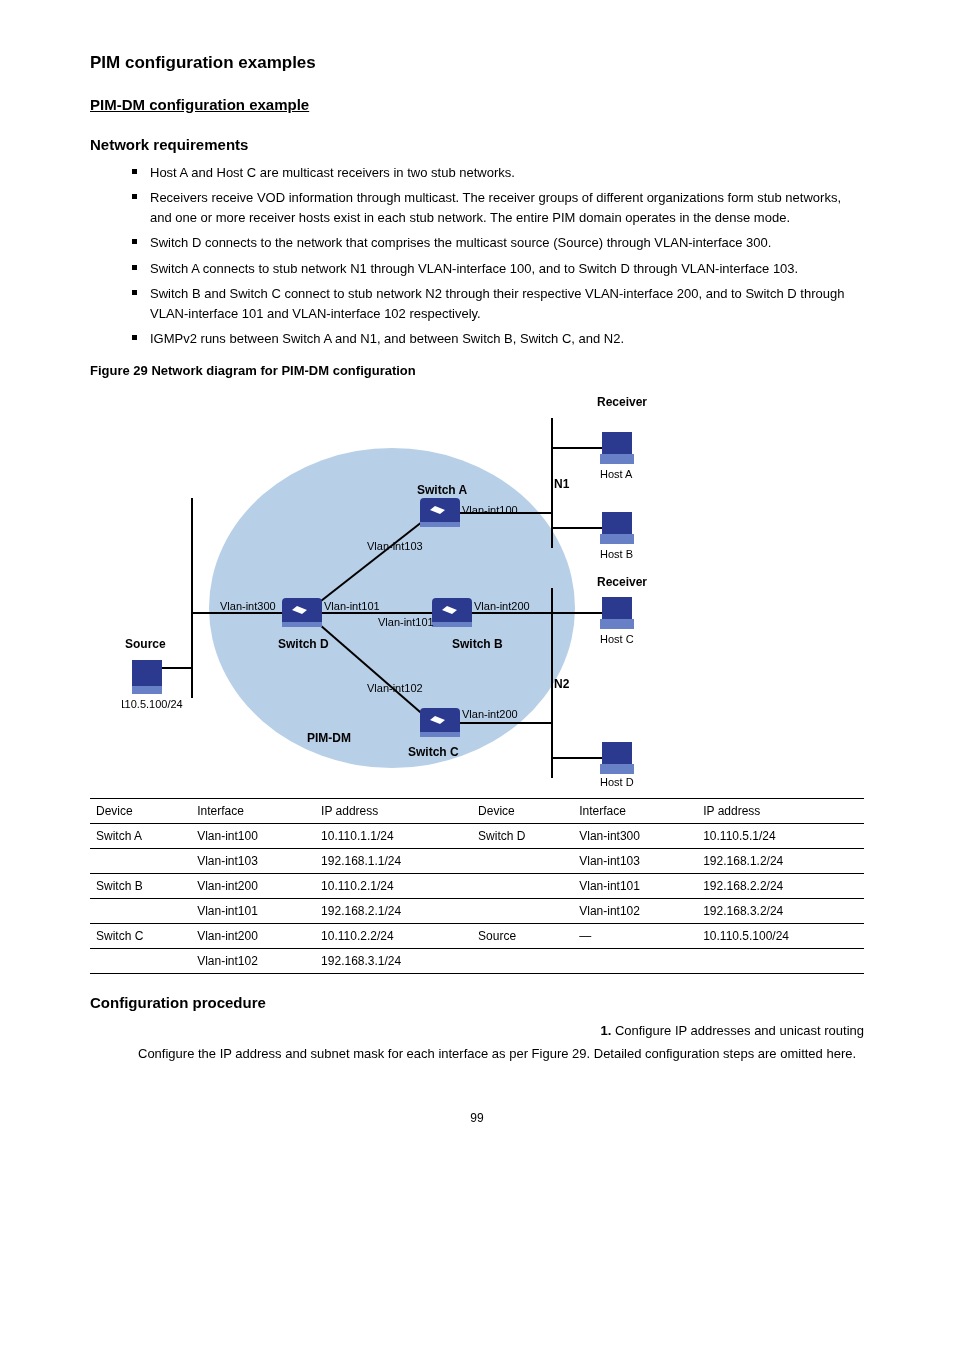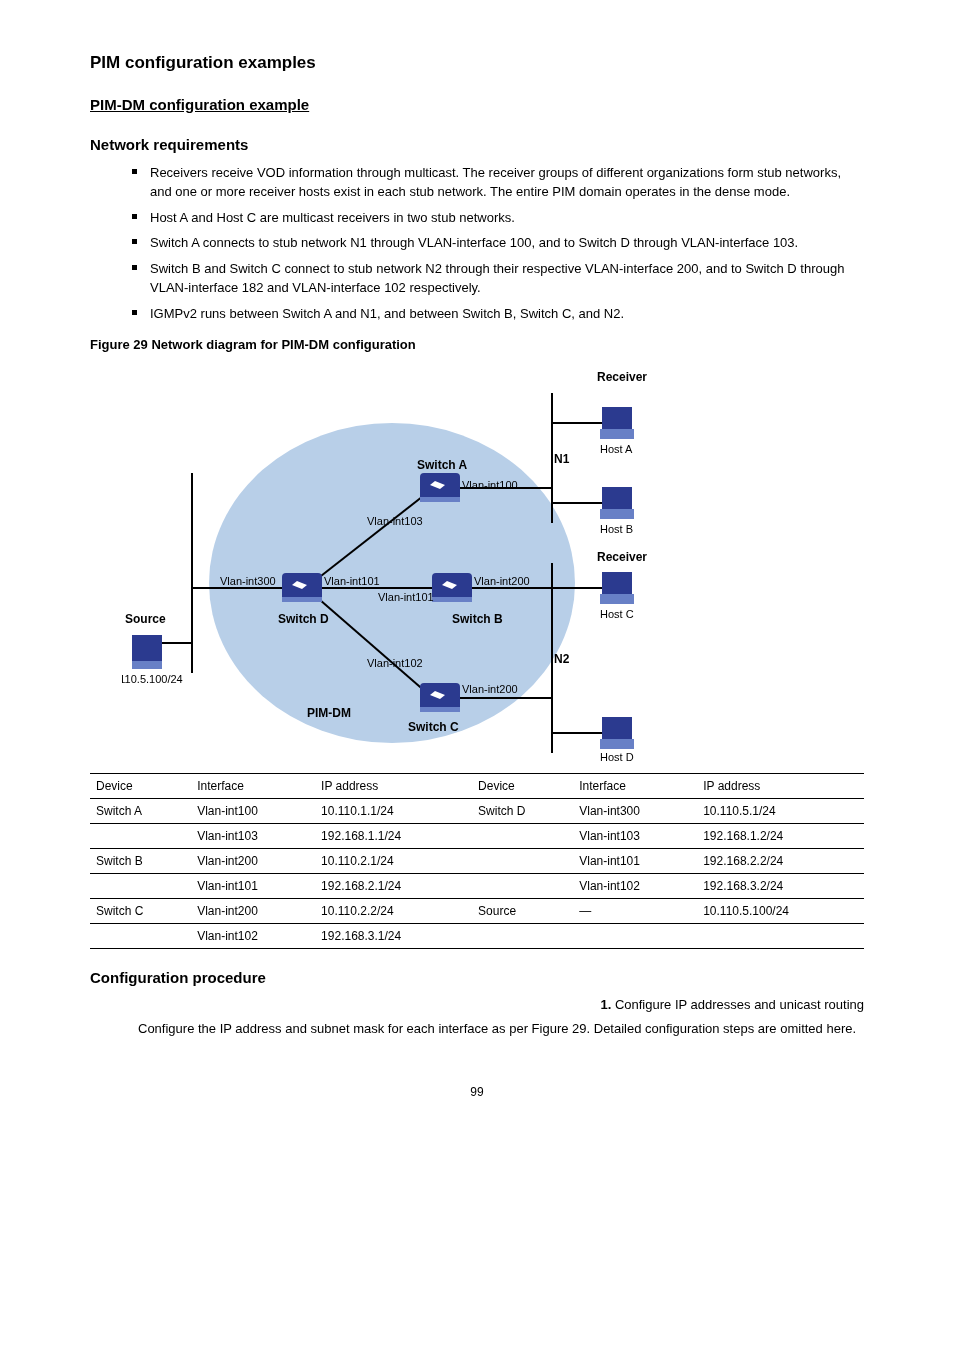--- a/index.html
+++ b/index.html
@@ -93,24 +93,25 @@
   }
 </style>
 </head>
 <body>
 
 <h2>PIM configuration examples</h2>
 <h3>PIM-DM configuration example</h3>
 
 <h4>Network requirements</h4>
 <ul class="square">
+  <li>Host A and Host C are multicast receivers in two stub networks.</li>
   <li>Receivers receive VOD information through multicast. The receiver groups of different organizations form stub networks, and one or more receiver hosts exist in each stub network. The entire PIM domain operates in the dense mode.</li>
-  <li>Host A and Host C are multicast receivers in two stub networks.</li>
+  <li>Switch D connects to the network that comprises the multicast source (Source) through VLAN-interface 300.</li>
   <li>Switch A connects to stub network N1 through VLAN-interface 100, and to Switch D through VLAN-interface 103.</li>
-  <li>Switch B and Switch C connect to stub network N2 through their respective VLAN-interface 200, and to Switch D through VLAN-interface 182 and VLAN-interface 102 respectively.</li>
+  <li>Switch B and Switch C connect to stub network N2 through their respective VLAN-interface 200, and to Switch D through VLAN-interface 101 and VLAN-interface 102 respectively.</li>
   <li>IGMPv2 runs between Switch A and N1, and between Switch B, Switch C, and N2.</li>
 </ul>
 
 <div class="figcap">Figure 29 Network diagram for PIM-DM configuration</div>
 
 <div class="diagram-wrap">
 <svg viewBox="0 0 560 400" width="560" height="400">
 
   <ellipse cx="270" cy="220" rx="183" ry="160" fill="#B8CFE8"></ellipse>
 

